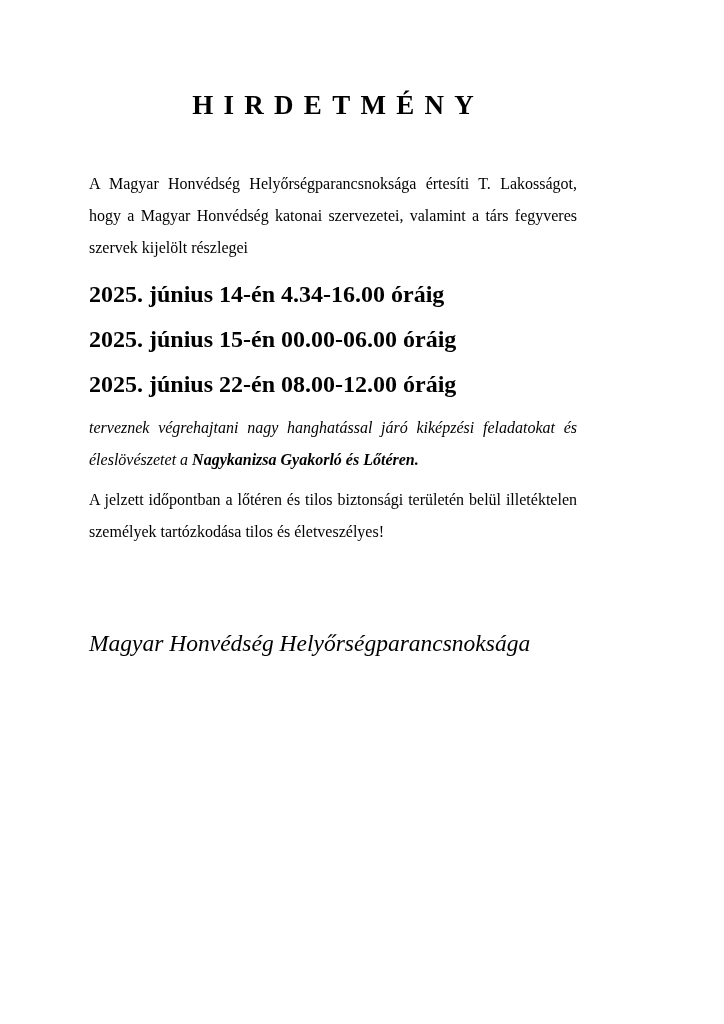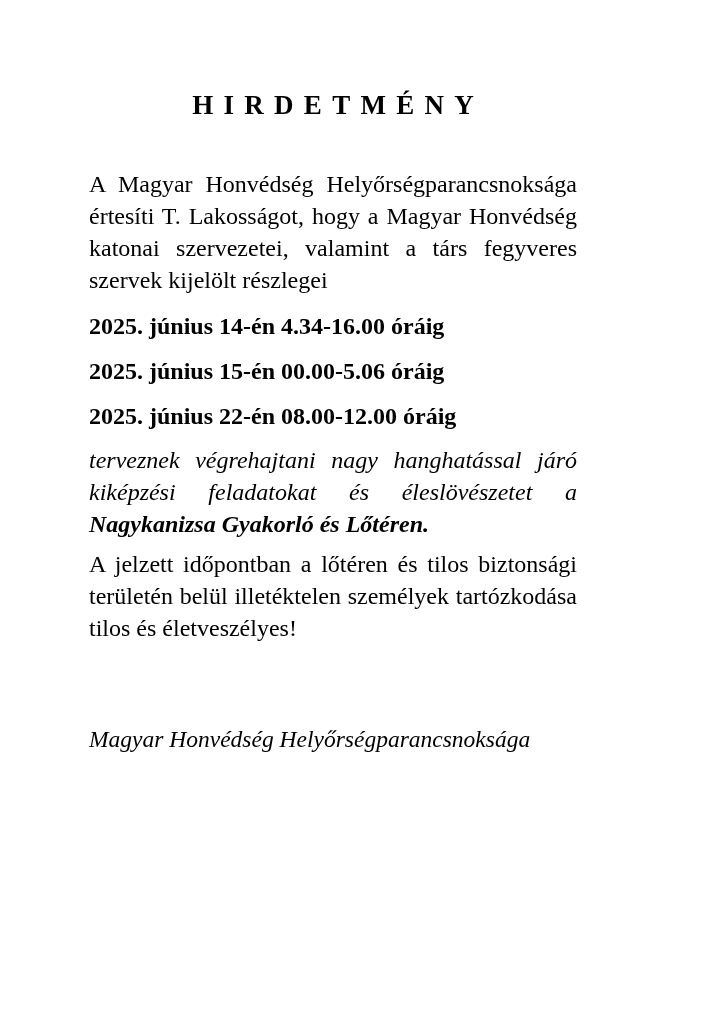--- a/index.html
+++ b/index.html
@@ -21,21 +21,21 @@
   .doc-title {
     text-align: center;
     font-weight: bold;
     font-size: 27px;
     letter-spacing: 0.38em;
     text-indent: 0.38em; 
     margin: 0 0 45px 0;
     line-height: 1.3;
   }
   .para {
-    font-size: 24px;
+    font-size: 16px;
     line-height: 32px;
     text-align: justify;
     margin: 0 0 14px 0;
   }
   .schedule-line {
     font-size: 24px;
     line-height: 32px;
     font-weight: bold;
     margin: 0 0 13px 0;
   }
@@ -65,21 +65,21 @@
 <body>
 
 <div class="page">
 
   <h1 class="doc-title">HIRDETMÉNY</h1>
 
   <p class="para">A Magyar Honvédség Helyőrségparancsnoksága értesíti T. Lakosságot, hogy a Magyar Honvédség katonai szervezetei, valamint a társ fegyveres szervek kijelölt részlegei</p>
 
   <div>
     <p class="schedule-line">2025. június 14-én 4.34-16.00 óráig</p>
-    <p class="schedule-line">2025. június 15-én 00.00-5.06 óráig</p>
+    <p class="schedule-line">2025. június 15-én 00.00-06.00 óráig</p>
     <p class="schedule-line">2025. június 22-én 08.00-12.00 óráig</p>
   </div>
 
   <p class="para after-schedule"><span>terveznek végrehajtani nagy hanghatással járó kiképzési feladatokat és éleslövészetet a </span><span class="bold-inline">Nagykanizsa Gyakorló és Lőtéren.</span></p>
 
   <p class="para warning">A jelzett időpontban a lőtéren és tilos biztonsági területén belül illetéktelen személyek tartózkodása tilos és életveszélyes!</p>
 
   <p class="signature">Magyar Honvédség Helyőrségparancsnoksága</p>
 
 </div>

